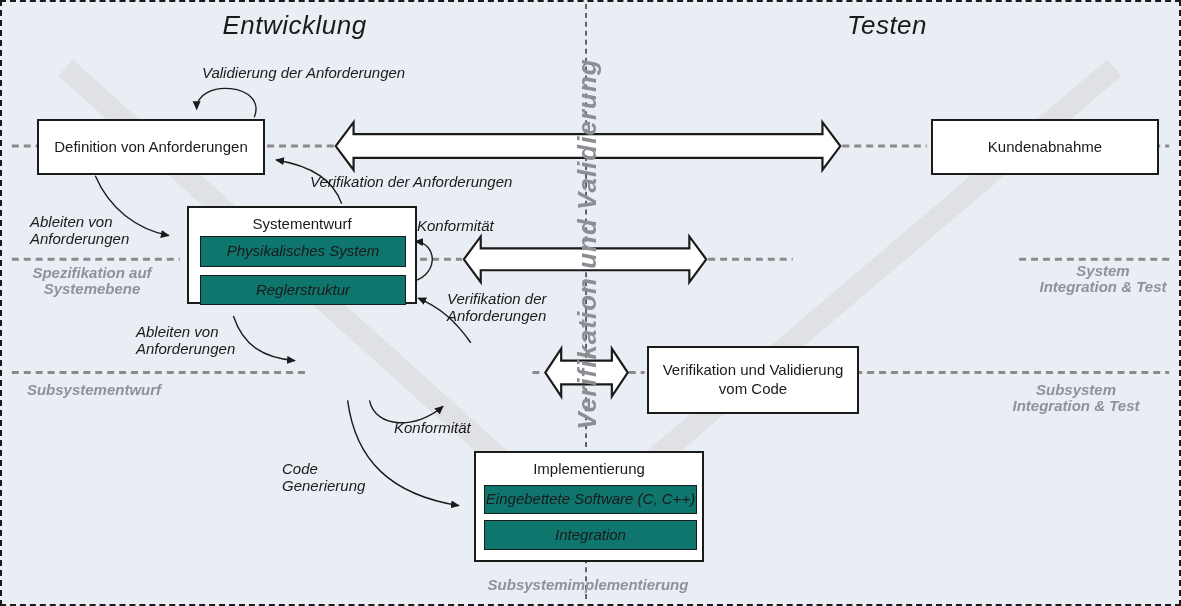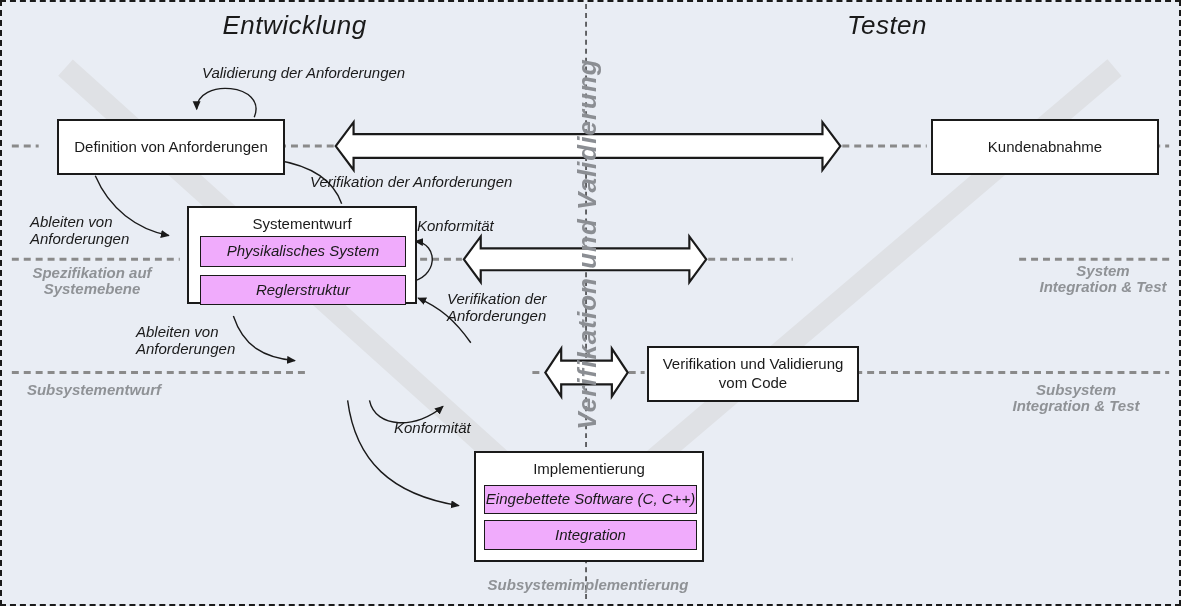--- a/index.html
+++ b/index.html
@@ -10,21 +10,21 @@
   }
   #vector-layer{position:absolute; left:0; top:0; width:100%; height:100%; z-index:1;}
   .box{
     position:absolute; z-index:2; box-sizing:border-box; background:#ffffff;
     border:2px solid #1a1a1a; display:flex; align-items:center; justify-content:center;
     text-align:center; font-size:15px; line-height:1.25;
   }
   .compound{display:block;}
   .compound .box-title{display:block; text-align:center; font-size:15px; margin-top:7px;}
   .inner-box{
-    position:absolute; box-sizing:border-box; background:#f0abfc; border:1.5px solid #1a1a1a;
+    position:absolute; box-sizing:border-box; background:#0f766e; border:1.5px solid #1a1a1a;
     display:flex; align-items:center; justify-content:center; text-align:center;
     font-size:15px; font-style:italic;
   }
   .sec-title{position:absolute; z-index:2; font-size:26px; text-align:center; letter-spacing:0.5px;font-style:italic;}
   .lbl{
     position:absolute; z-index:3; font-size:15px; font-style:italic; text-align:left;
     white-space:pre-line; line-height:1.1;
   }
   .lbl-gray{
     position:absolute; z-index:3; font-size:15px; font-style:italic; font-weight:bold;
@@ -83,50 +83,52 @@
       <path d="M470,343 C454,320 438,307 417,298" marker-end="url(#ah)"></path>
       <path d="M231,316 C241,346 261,358 293,361" marker-end="url(#ah)"></path>
       <path d="M368,401 C374,430 416,430 442,407" marker-end="url(#ah)"></path>
       <path d="M346,401 C354,462 390,496 458,507" marker-end="url(#ah)"></path>
     </g>
   </svg>
 
   <div class="sec-title" style="left:180px; top:8px; width:225px;">Entwicklung</div>
   <div class="sec-title" style="left:790px; top:8px; width:190px;">Testen</div>
 
-  <div class="box" style="left:35px; top:117px; width:228px; height:56px;margin-left:20px;">Definition von Anforderungen</div>
+  <div class="box" style="left:35px; top:117px; width:228px; height:56px;">Definition von Anforderungen</div>
 
   <div class="box" style="left:929px; top:117px; width:228px; height:56px;">Kundenabnahme</div>
 
   <div class="box compound" style="left:185px; top:204px; width:230px; height:98px;">
     <span class="box-title">Systementwurf</span>
     <div class="inner-box" style="left:11px; top:28px; width:206px; height:31px;">Physikalisches System</div>
     <div class="inner-box" style="left:11px; top:67px; width:206px; height:30px;">Reglerstruktur</div>
   </div>
 
 
 
-  <div class="box" style="left:645px; top:344px; width:212px; height:56px; padding:0 0;">Verifikation und Validierung vom Code</div>
+  <div class="box" style="left:645px; top:344px; width:212px; height:68px; padding:0 0;">Verifikation und Validierung vom Code</div>
 
   <div class="box compound" style="left:472px; top:449px; width:230px; height:111px;">
     <span class="box-title">Implementierung</span>
     <div class="inner-box" style="left:8px; top:32px; width:213px; height:29px;">Eingebettete Software (C, C++)</div>
     <div class="inner-box" style="left:8px; top:67px; width:213px; height:30px;">Integration</div>
   </div>
 
   <div class="lbl" style="left:200px; top:63px; width:212px;">Validierung der Anforderungen</div>
   <div class="lbl" style="left:308px; top:172px; width:212px;">Verifikation der Anforderungen</div>
   <div class="lbl" style="left:28px; top:212px; width:112px;">Ableiten von
 Anforderungen</div>
   <div class="lbl" style="left:415px; top:216px; width:95px;">Konformität</div>
   <div class="lbl" style="left:445px; top:289px; width:120px;">Verifikation der
 Anforderungen</div>
   <div class="lbl" style="left:134px; top:322px; width:112px;">Ableiten von
 Anforderungen</div>
   <div class="lbl" style="left:392px; top:418px; width:95px;">Konformität</div>
+  <div class="lbl" style="left:280px; top:459px; width:102px;">Code
+Generierung</div>
 
   <div class="lbl-gray" style="left:25px; top:263px; width:130px;font-style:italic;">Spezifikation auf
 Systemebene</div>
   <div class="lbl-gray" style="left:1030px; top:261px; width:142px;">System
 Integration &amp; Test</div>
   <div class="lbl-gray" style="left:22px; top:380px; width:140px;">Subsystementwurf</div>
   <div class="lbl-gray" style="left:1003px; top:380px; width:142px;">Subsystem
 Integration &amp; Test</div>
   <div class="lbl-gray" style="left:460px; top:575px; width:252px;">Subsystemimplementierung</div>
 

